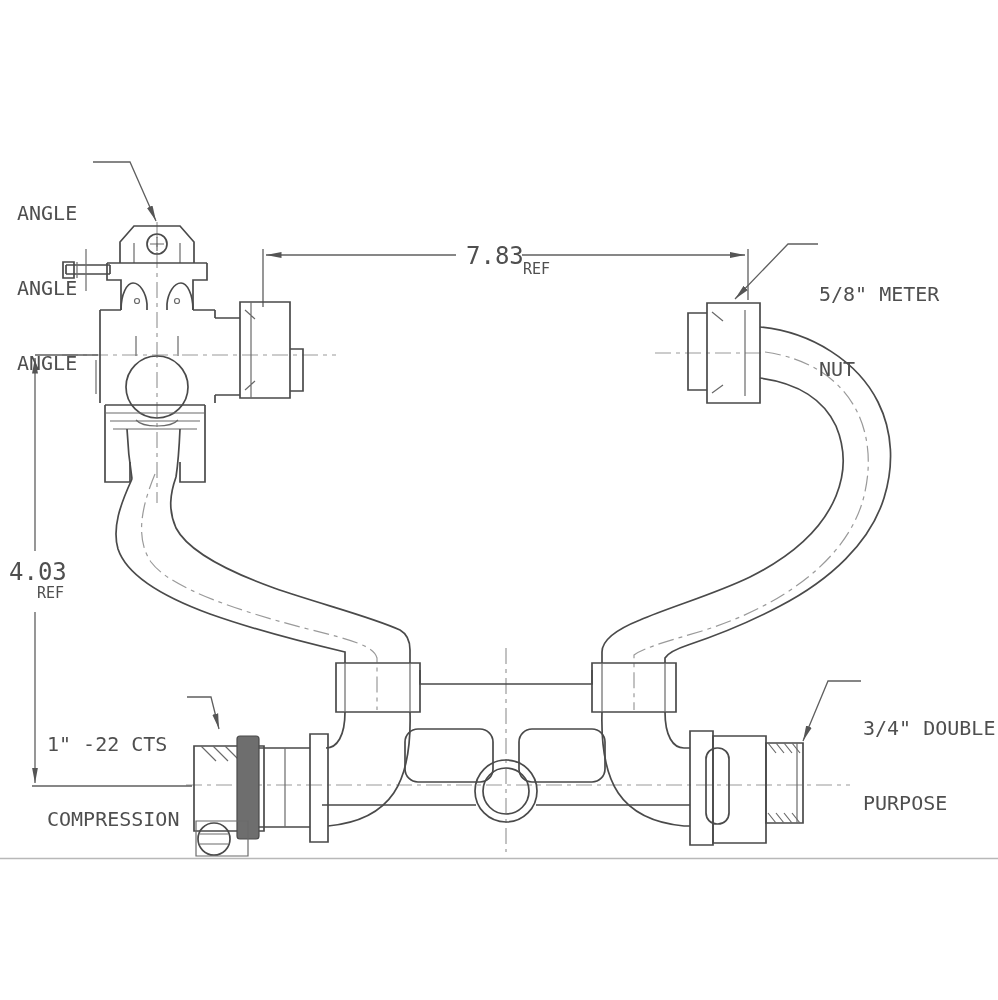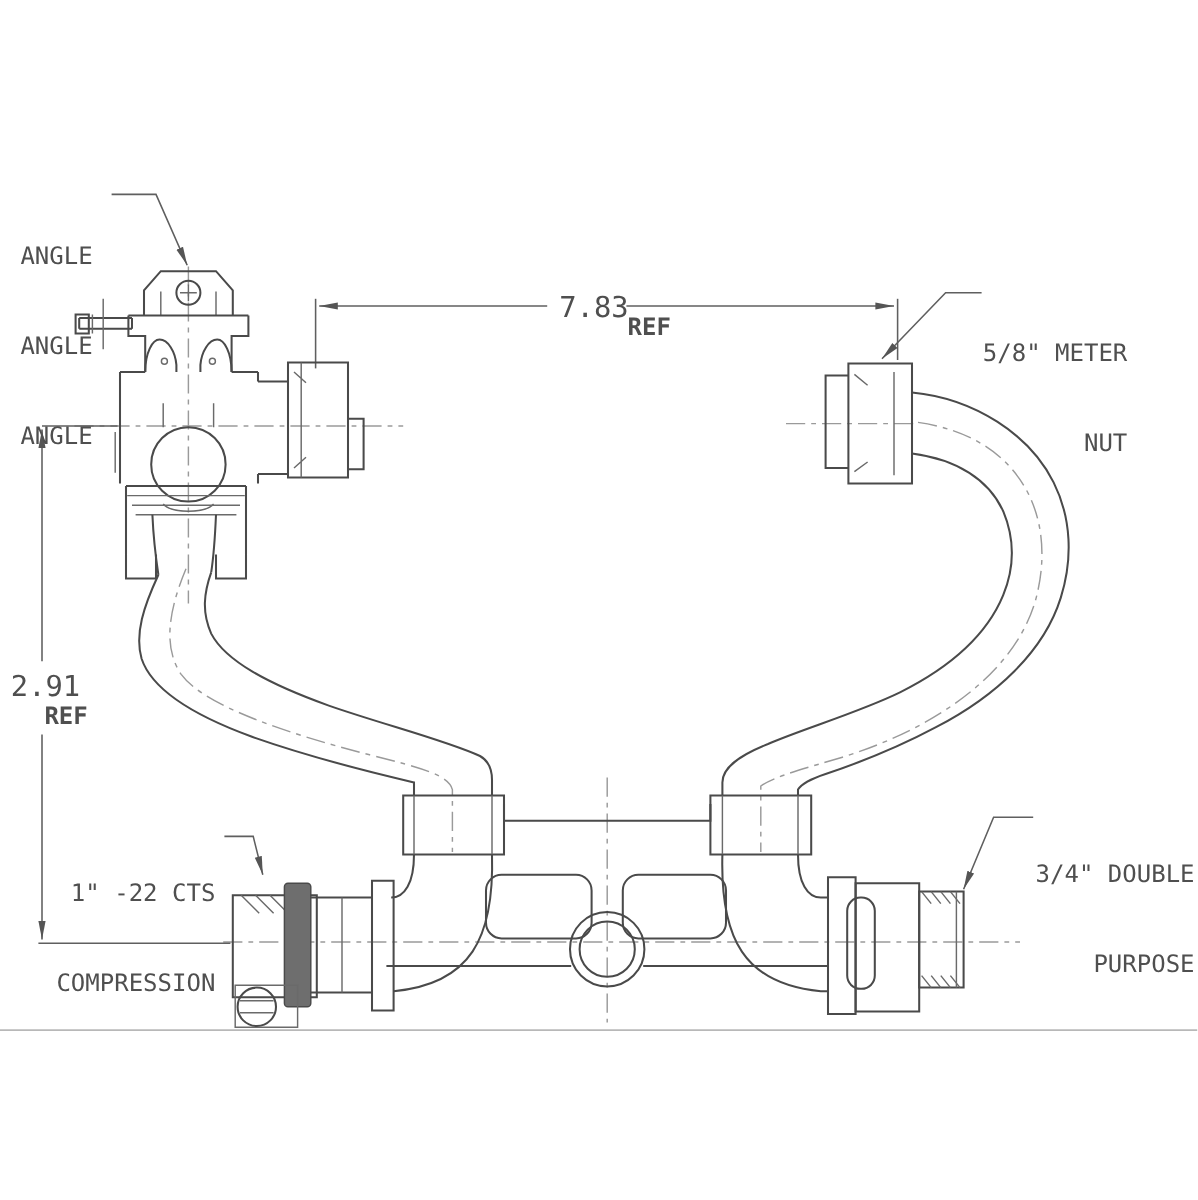--- a/index.html
+++ b/index.html
@@ -9,23 +9,23 @@
   html,body{margin:0;padding:0;background:var(--background);}
   #stage{position:relative;width:998px;height:1000px;background:var(--background);
          font-family:"DejaVu Sans Mono","Liberation Mono",monospace;overflow:hidden;}
   svg{position:absolute;left:0;top:0;}
   .ln{stroke:var(--line);stroke-width:1.7;fill:none;stroke-linecap:butt;}
   .ln2{stroke:var(--line2);stroke-width:1.2;fill:none;}
   .cl{stroke:var(--centerline);stroke-width:1.2;fill:none;stroke-dasharray:16 5 4 5;}
   .dim{stroke:var(--dimension);stroke-width:1.3;fill:none;}
   .gask{fill:var(--gasket);stroke:var(--line);stroke-width:1.2;}
   .brd{stroke:#b8b8b8;stroke-width:1.5;fill:none;}
-  .label{position:absolute;color:var(--text);font-size:20px;line-height:25px;white-space:pre;text-align:right;}
+  .label{position:absolute;color:var(--text);font-size:20px;line-height:25px;white-space:pre;}
   .dimtext{position:absolute;color:var(--text);font-size:24px;white-space:pre;}
-  .ref{position:absolute;color:var(--text);font-size:20px;white-space:pre;font-weight:bold;}
+  .ref{position:absolute;color:var(--text);font-size:15px;white-space:pre;}
 </style>
 </head>
 <body>
 
 <div id="stage">
 
   <svg width="998" height="1000" viewBox="0 0 998 1000">
     <defs>
       <marker id="arr" orient="auto" markerUnits="userSpaceOnUse" markerWidth="16" markerHeight="8" viewBox="0 0 16 8" refX="15.5" refY="4">
         <path d="M15.5,4 L0,1 L0,7 Z" fill="#555"></path>
@@ -166,21 +166,21 @@
   </div>
 
   <div class="dimtext" style="left:466px;top:242px">7.83</div>
   <div class="ref" style="left:523px;top:260px">REF</div>
 
   <div class="label" style="left:819px;top:232px">
     <div>5/8" METER</div>
     <div>NUT</div>
   </div>
 
-  <div class="dimtext" style="left:9px;top:558px">2.91</div>
+  <div class="dimtext" style="left:9px;top:558px">4.03</div>
   <div class="ref" style="left:37px;top:584px">REF</div>
 
   <div class="label" style="left:47px;top:682px">
     <div>1" -22 CTS</div>
     <div>COMPRESSION</div>
   </div>
 
   <div class="label" style="left:863px;top:666px">
     <div>3/4" DOUBLE</div>
     <div>PURPOSE</div>

